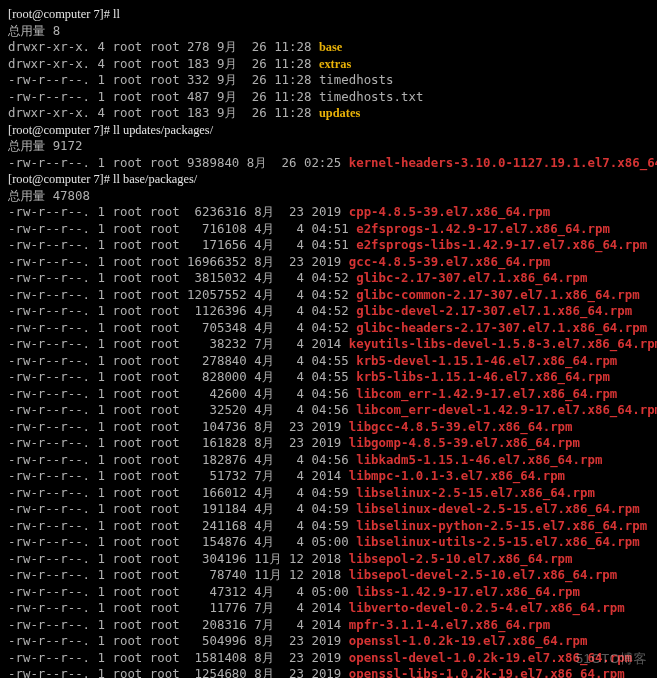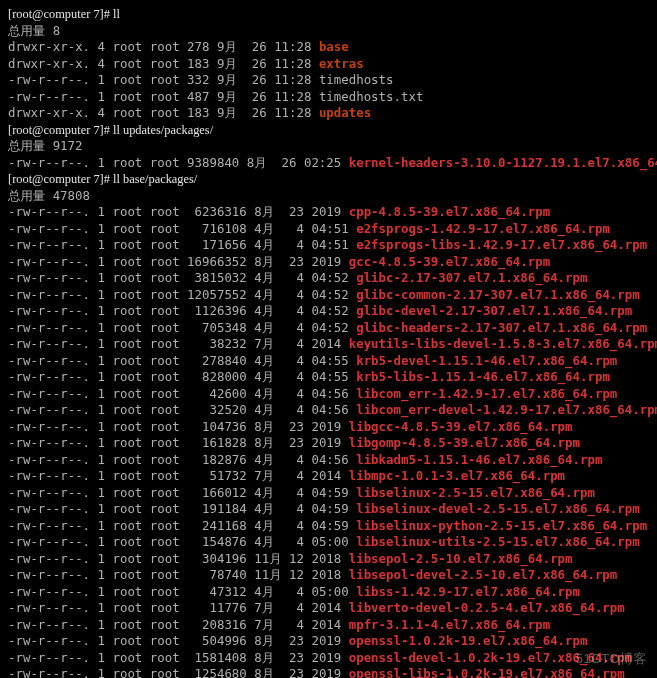--- a/index.html
+++ b/index.html
@@ -14,21 +14,21 @@
     font-family: "DejaVu Sans Mono", "Liberation Mono", Consolas, monospace;
     font-size: 12.4px;
     line-height: 16.5px;
     color: #ccc;
     padding: 6px 8px;
     white-space: pre;
     position: relative;
   }
   .white  { color: #e6e6e6; font-family: Liberation Serif, serif; }
   .grey   { color: #b0b0b0; }
-  .cyan   { color: #c2410c; font-weight: bold; }
+  .cyan   { color: #eab308; font-weight: bold; font-family: Liberation Serif, serif; }
   .red    { color: #d63434; font-weight: bold; }
   .watermark {
     position: absolute;
     right: 10px;
     bottom: 10px;
     color: rgba(255,255,255,0.35);
     font-family: sans-serif;
     font-size: 13px;
     letter-spacing: 0.5px;
   }

